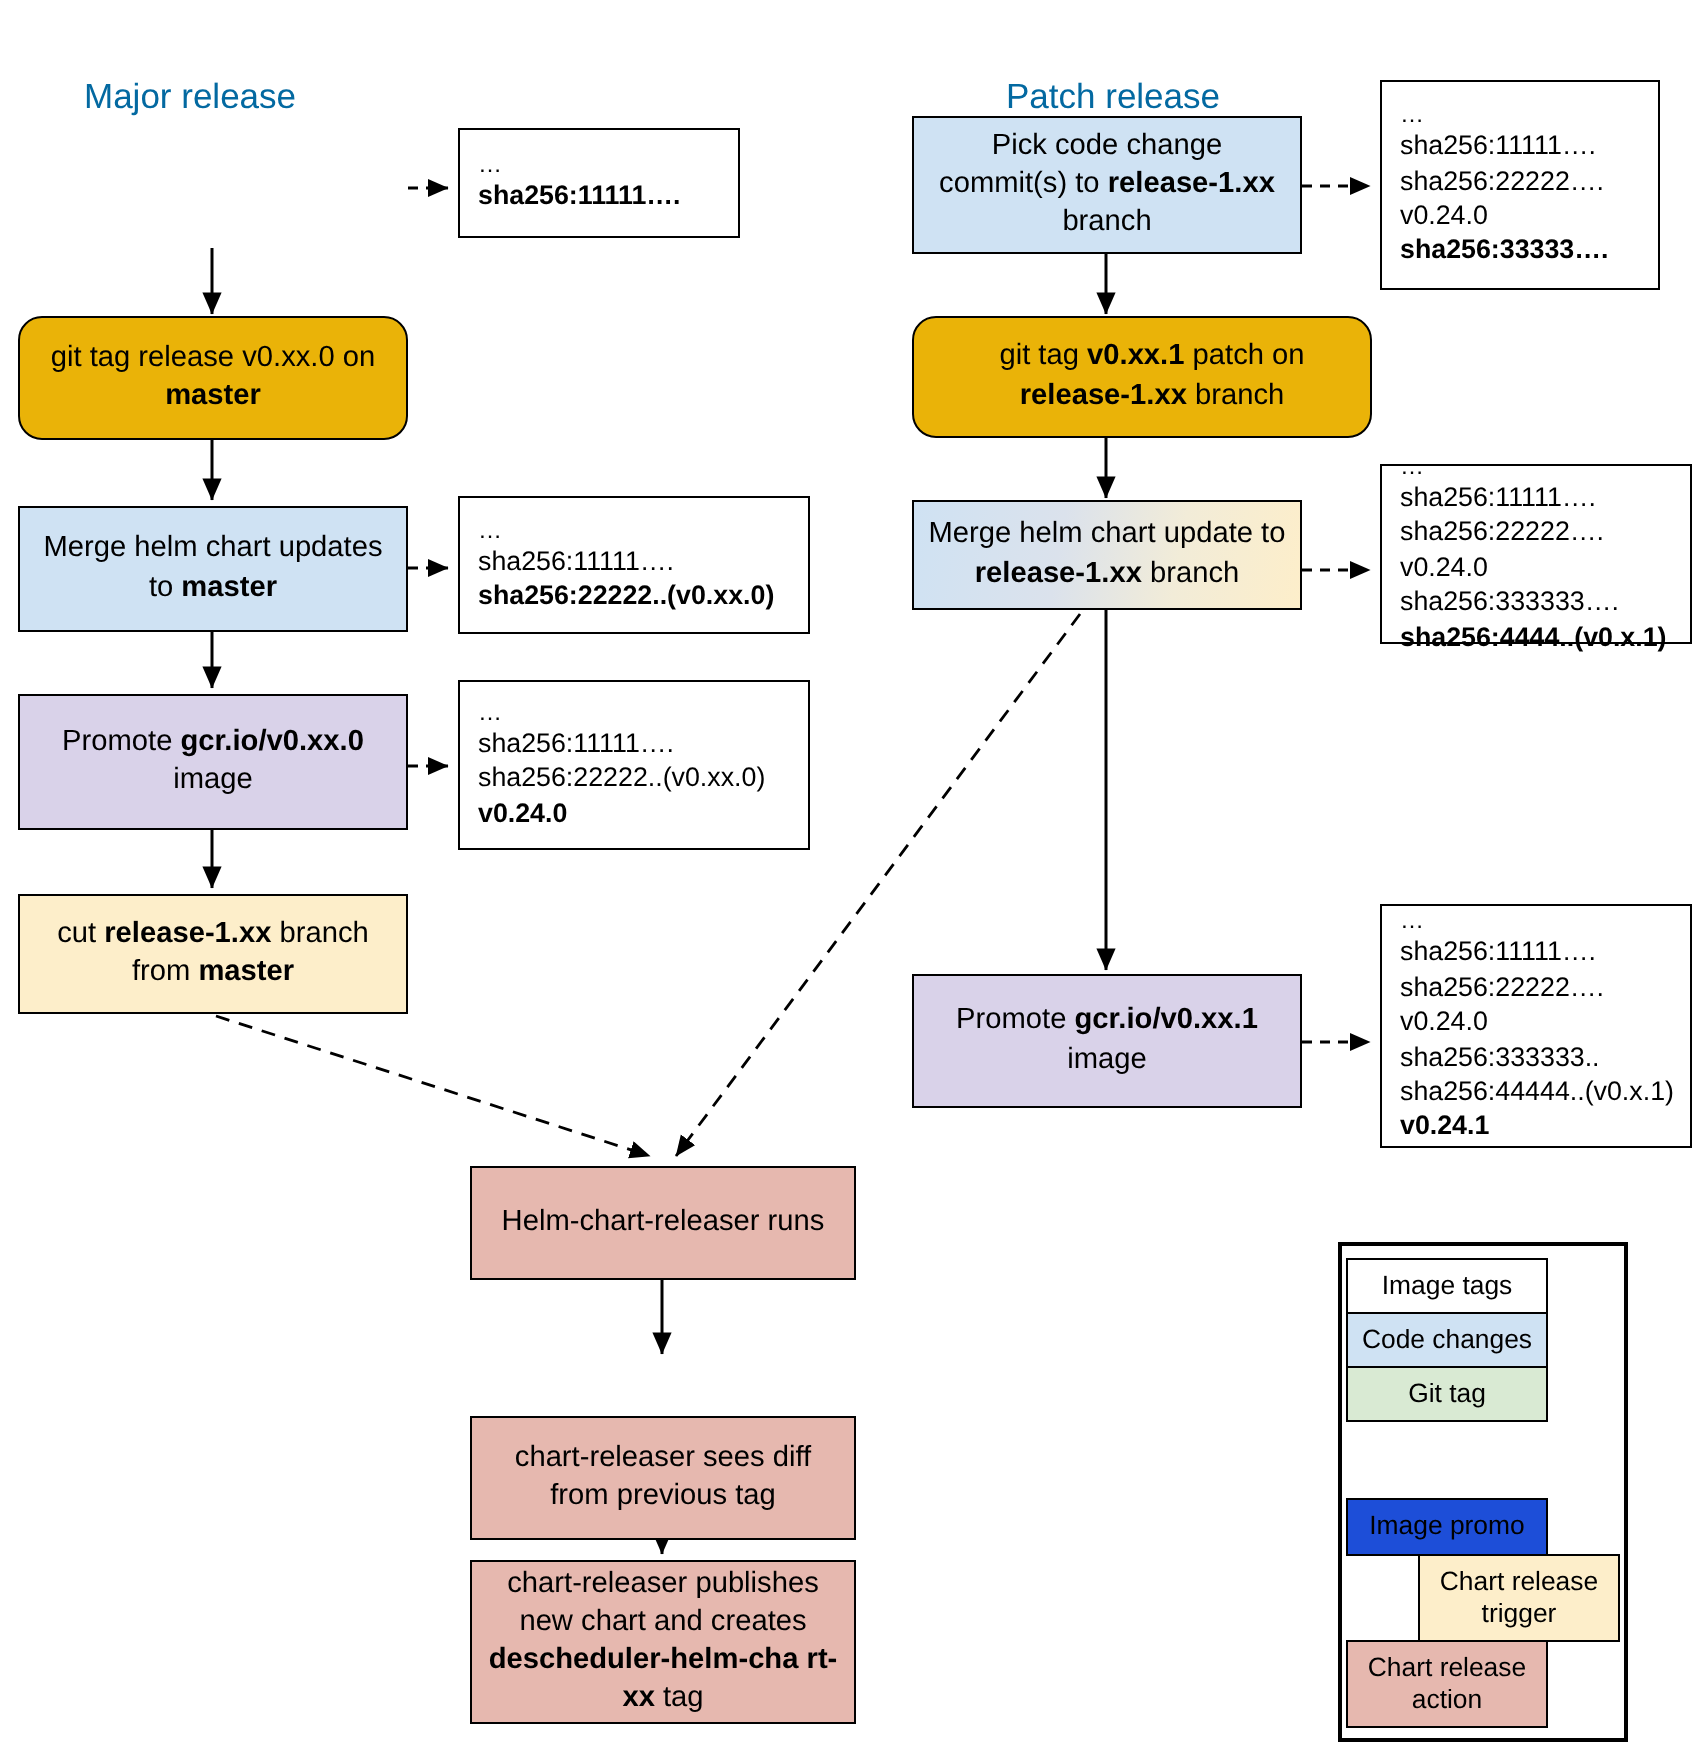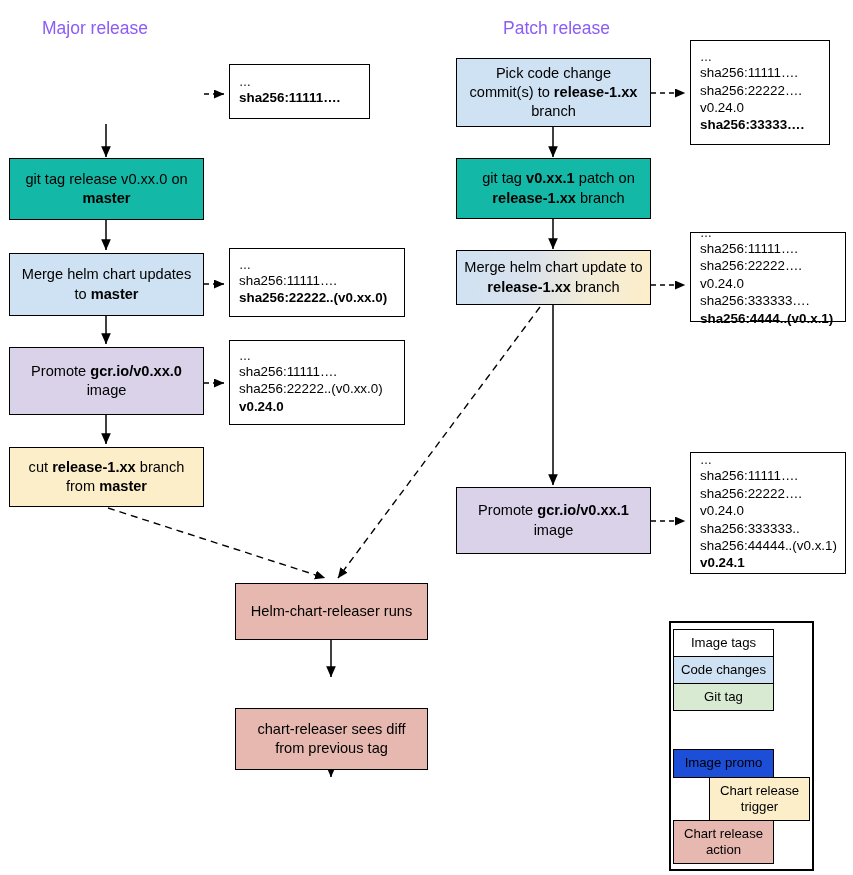--- a/index.html
+++ b/index.html
@@ -23,21 +23,21 @@
     justify-content:center;
     text-align:center;
     font-size:14.6px;
     line-height:1.32;
     padding:2px 6px;
   }
   .node .txt{width:100%;}
   .node b{font-weight:bold;}
 
   .c-code   {background:#cfe2f3;}
-  .c-tag    {background:#14b8a6;}
+  .c-tag    {background:#eab308;border-radius:12px;}
   .c-promo  {background:#d9d2e9;}
   .c-trigger{background:#fdeeca;}
   .c-action {background:#e6b8af;}
   .c-grad   {background:linear-gradient(100deg,#cfe2f3 0%,#dbe2ec 38%,#f2ecd8 68%,#fdeeca 100%);}
 
   .tagbox{
     position:absolute;
     box-sizing:border-box;
     border:1.6px solid #000;
     background:#ffffff;
@@ -49,22 +49,23 @@
     flex-direction:column;
     justify-content:center;
   }
   .tagbox .ln{white-space:nowrap;}
   .tagbox .ln.bold{font-weight:bold;}
   .tagbox .ln.dots{letter-spacing:1px;font-size:12px;line-height:1.0;padding-bottom:1px;}
 
   .col-title{
     position:absolute;
     font-size:17.5px;
-    color:#8b5cf6;
+    color:#0369a1;
     white-space:nowrap;
+    margin-top:20px;
   }
 
   #legend{
     position:absolute;
     left:669px;top:621px;width:145px;height:250px;
     box-sizing:border-box;
     border:2.6px solid #000;
     background:#fff;
     display:flex;
     flex-direction:column;
@@ -167,21 +168,21 @@
       <div class="ln dots">…</div>
       <div class="ln">sha256:11111….</div>
       <div class="ln">sha256:22222..(v0.xx.0)</div>
       <div class="ln bold">v0.24.0</div>
     </div>
 
   <div class="node c-code" style="left:456px;top:58px;width:195px;height:69px;">
     <span class="txt">Pick code change commit(s) to <b>release-1.xx</b> branch</span>
   </div>
 
-  <div class="node c-tag" style="left:456px;top:158px;width:195px;height:61px;padding-left:16px;">
+  <div class="node c-tag" style="left:456px;top:158px;width:230px;height:61px;padding-left:16px;">
     <span class="txt">git tag <b>v0.xx.1</b> patch on <b>release-1.xx</b> branch</span>
   </div>
 
   <div class="node c-grad" style="left:456px;top:250px;width:195px;height:55px;">
     <span class="txt">Merge helm chart update to <b>release-1.xx</b> branch</span>
   </div>
 
   <div class="node c-promo" style="left:456px;top:487px;width:195px;height:67px;">
     <span class="txt">Promote <b>gcr.io/v0.xx.1</b> image</span>
   </div>
@@ -214,20 +215,23 @@
     </div>
 
   <div class="node c-action" style="left:235px;top:583px;width:193px;height:57px;">
     <span class="txt">Helm-chart-releaser runs</span>
   </div>
 
   <div class="node c-action" style="left:235px;top:708px;width:193px;height:62px;">
     <span class="txt">chart-releaser sees diff from previous tag</span>
   </div>
 
+  <div class="node c-action" style="left:235px;top:780px;width:193px;height:82px;">
+    <span class="txt">chart-releaser publishes new chart and creates <b>descheduler-helm-cha rt-xx</b> tag</span>
+  </div>
 
   <div id="legend">
     <div id="legend-items">
         <div class="legend-item" style="background: rgb(255, 255, 255);">
           <span>Image tags</span>
         </div>
         <div class="legend-item" style="background: rgb(207, 226, 243);">
           <span>Code changes</span>
         </div>
         <div class="legend-item" style="background: rgb(217, 234, 211);">

